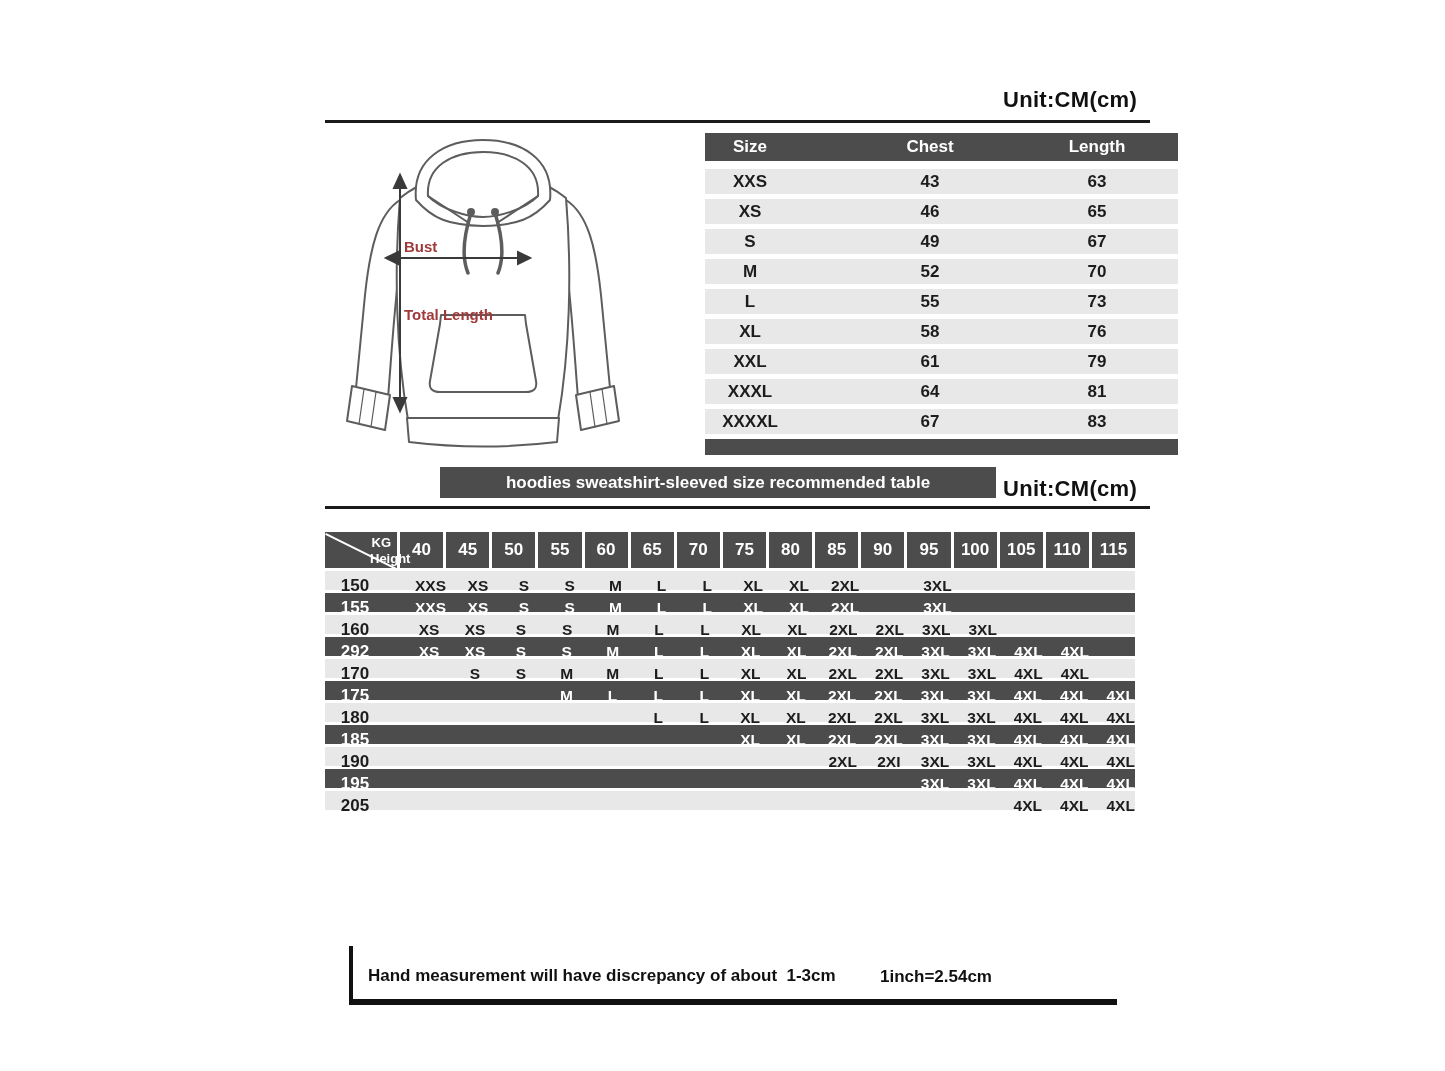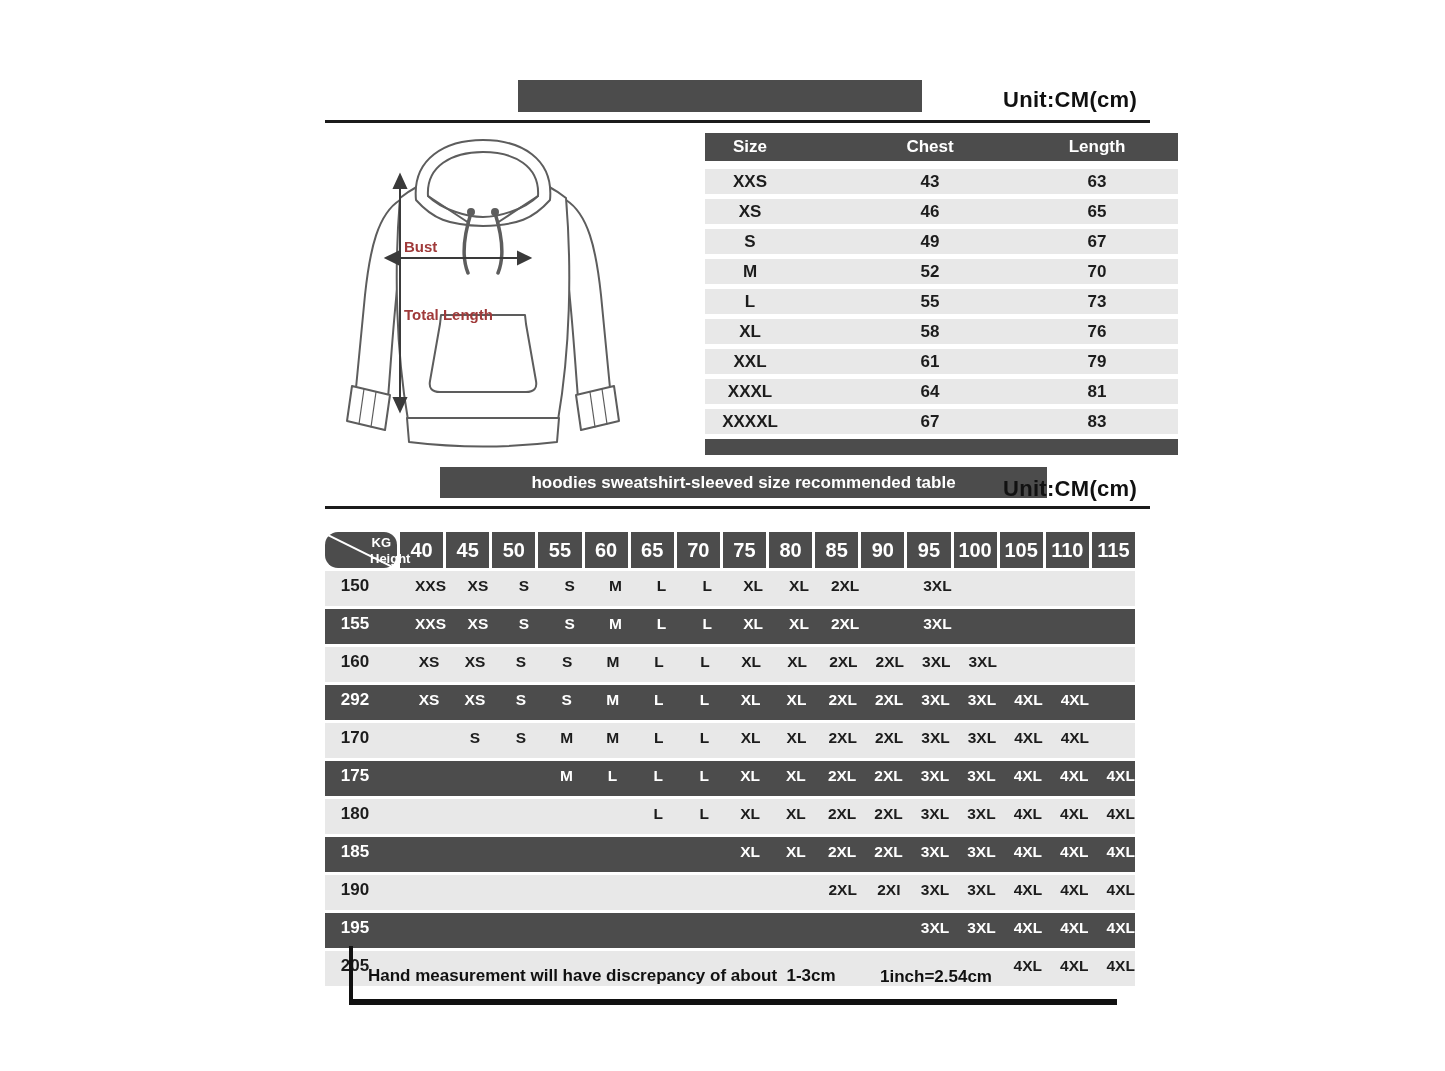--- a/index.html
+++ b/index.html
@@ -4,64 +4,61 @@
 <style>
   html,body { margin:0; padding:0; background:#ffffff; }
   .canvas {
     position:relative; width:1445px; height:1071px;
     background:#ffffff; overflow:hidden;
     font-family:"Liberation Sans", sans-serif;
   }
   
   .bar { position:absolute; background:#4c4c4c; color:#ffffff; font-weight:bold; text-align:center; }
   .title1 { left:518px; top:80px; width:404px; height:32px; line-height:32px; font-size:17px; white-space:pre; }
-  .title2 { left:440px; top:467px; width:607px; height:31px; line-height:31px; font-size:17px; }
+  .title2 { left:440px; top:467px; width:556px; height:31px; line-height:31px; font-size:17px; }
   .unit { position:absolute; color:#111111; font-weight:bold; font-size:22px; letter-spacing:0.3px; }
   .unit1 { left:1003px; top:87px; }
   .unit2 { left:1003px; top:476px; }
   .hr { position:absolute; left:325px; width:825px; height:3px; background:#1b1b1b; }
   .hr1 { top:120px; }
   .hr2 { top:506px; }
   
   .hoodie { position:absolute; left:328px; top:130px; }
   
   .size-table { position:absolute; left:657px; top:133px; width:473px;padding-left:48px; }
   .size-header { position:relative; height:28px; background:#4c4c4c; margin-bottom:8px; }
   .size-header span { position:absolute; transform:translateX(-50%); color:#ffffff; font-weight:bold; font-size:17px; line-height:28px; }
   .size-row { position:relative; height:25px; background:#e8e8e8; margin-bottom:5px; }
   .size-row span { position:absolute; transform:translateX(-50%); color:#1c1c1c; font-weight:bold; font-size:17px; line-height:25px; }
   .c1 { left:45px; } .c2 { left:225px; } .c3 { left:392px; }
   .size-endbar { height:16px; background:#4c4c4c; margin-top:0px; }
   
   .matrix { position:absolute; left:325px; top:532px; width:810px; }
   .m-header { display:flex; gap:3px; height:36px; margin-bottom:3px; }
-  .m-corner { flex:0 0 72px; background:#4c4c4c; position:relative;border-radius:13px; }
+  .m-corner { flex:0 0 72px; background:#4c4c4c; position:relative; }
   .m-corner .diag { position:absolute; left:1px; top:1px; width:80px; height:2px; background:#ffffff; transform:rotate(26.3deg); transform-origin:0 0; }
   .m-corner .kg { position:absolute; top:3px; right:6px; color:#ffffff; font-weight:bold; font-size:13px; }
   .m-corner .hgt { position:absolute; bottom:2px; left:2px; color:#ffffff; font-weight:bold; font-size:13px;padding-left:43px; }
-  .m-hcell { flex:1 1 0; background:#4c4c4c; color:#ffffff; font-weight:bold; font-size:20px; text-align:center; line-height:36px; }
-  .m-row { display:flex; gap:18px; height:35px; margin-bottom:3px; }
+  .m-hcell { flex:1 1 0; background:#4c4c4c; color:#ffffff; font-weight:bold; font-size:17px; text-align:center; line-height:36px; }
+  .m-row { display:flex; gap:18px; height:19px; margin-bottom:3px; }
   .m-row.light { background:#e8e8e8; color:#1c1c1c; }
   .m-row.dark  { background:#4c4c4c; color:#ffffff; }
   .m-label { flex:0 0 72px; font-weight:bold; font-size:17px; text-align:center; line-height:29px; padding-right:12px; box-sizing:border-box; }
   .m-cell { flex:1 1 0; font-weight:bold; font-size:15.5px; text-align:center; line-height:29px; white-space:nowrap; }
   
   .f-vline { position:absolute; left:349px; top:946px; width:4px; height:57px; background:#111111; }
   .f-hline { position:absolute; left:349px; top:999px; width:768px; height:6px; background:#111111; }
   .f-note { position:absolute; left:368px; top:966px; font-weight:bold; font-size:17px; color:#111111; white-space:pre; }
   .f-conv { position:absolute; left:880px; top:967px; font-weight:bold; font-size:17px; color:#111111; }
 </style>
 </head>
 <body>
 
 <div class="canvas">
 
-  <div class="bar title1">
-    <span>hoodies sweatshirt-sleeved size  table</span>
-  </div>
   <div class="unit unit1">Unit:CM(cm)</div>
   <div class="hr hr1"></div>
 
   <svg class="hoodie" width="312" height="328" viewBox="0 0 312 328">
     <g fill="#ffffff" stroke="#5d5d5d" stroke-width="2" stroke-linejoin="round" stroke-linecap="round">
 
       <path d="M 72,70 C 50,84 42,118 37,165 C 33,205 30,238 28,258 L 60,268 C 63,232 65,195 70,150 Z"></path>
       <path d="M 238,70 C 260,84 268,118 273,165 C 277,205 280,238 282,258 L 250,268 C 247,232 245,195 240,150 Z"></path>
 
       <path d="M 24,256 L 62,265 L 57,300 L 19,291 Z"></path>

